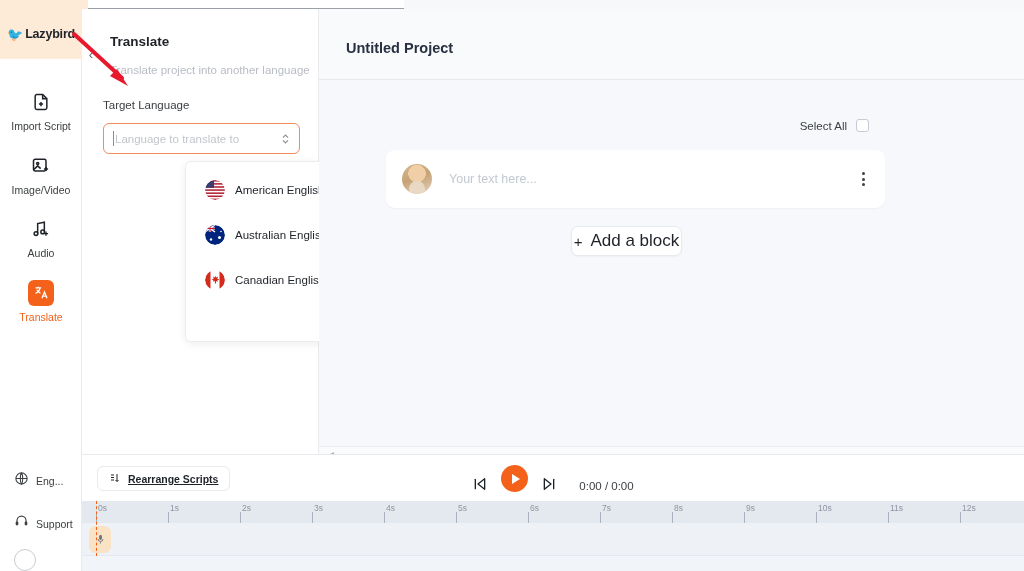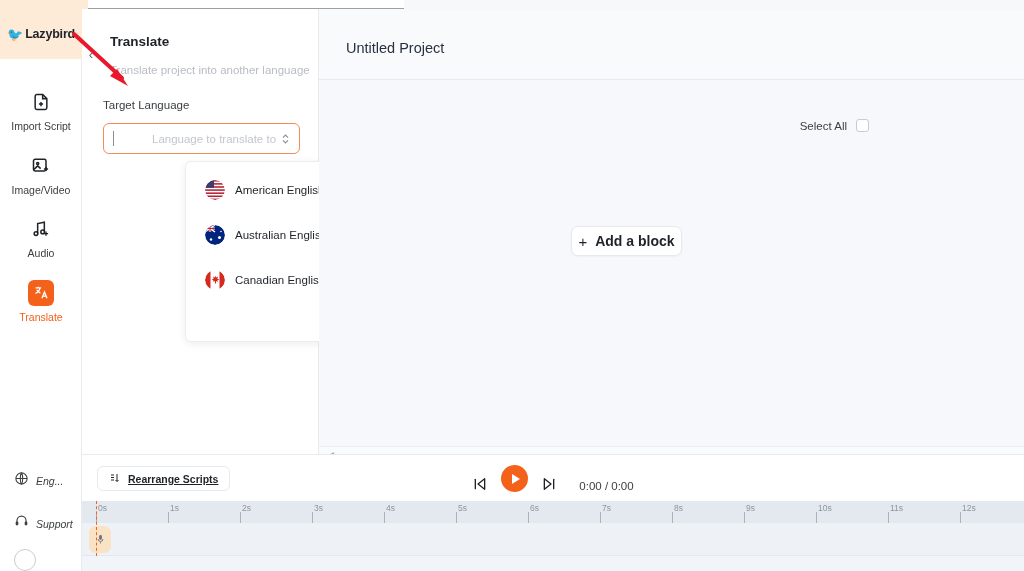--- a/index.html
+++ b/index.html
@@ -47,21 +47,21 @@
   .rail-icon svg { display: block; }
   .rail-label { font-size: 10.5px; color: #3c4043; text-align: center; line-height: 1.1; }
   .rail-item.active .rail-label { color: #f4611a; }
   .rail-icon-box-active {
     width: 26px; height: 26px; border-radius: 6px; background: #f4611a;
     display: flex; align-items: center; justify-content: center; color: #fff;
   }
 
   .rail-bottom { position: absolute; left: 0; bottom: 0; width: 82px; }
   .rail-bottom-item {
-    display: flex; align-items: center; gap: 7px; padding: 12px 0 12px 14px; cursor: pointer; font-style: italic;
+    display: flex; align-items: center; gap: 7px; padding: 12px 0 12px 14px; cursor: pointer;
   }
   .rail-bottom-label { font-size: 10.5px; color: #3c4043; }
   .rail-avatar-cut {
     width: 22px; height: 22px; border-radius: 50%;
     border: 1.5px solid #c9ccd1; margin: 4px 0 0 14px;
   }
 
   
   .panel {
     position: absolute; top: 9px; left: 82px; width: 237px; height: 562px;
@@ -75,21 +75,21 @@
   .panel-title { position: absolute; top: 25px; left: 28px; font-size: 13.5px; font-weight: bold; color: #1f2328; }
   .panel-sub { position: absolute; top: 55px; left: 28px; font-size: 11.5px; color: #b8bcc4; white-space: nowrap; }
   .field-label { position: absolute; top: 90px; left: 21px; font-size: 11.5px; color: #3c4043; }
 
   .lang-select {
     position: absolute; top: 114px; left: 21px; width: 197px; height: 31px;
     border: 1.4px solid #f08c5e; border-radius: 6px; background: #fff;
     display: flex; align-items: center; padding: 0 9px; cursor: text;
   }
   .lang-caret { width: 1px; height: 15px; background: #8b8f95; margin-right: 1px; }
-  .lang-placeholder { font-size: 11.5px; color: #c2c6cc; flex: 1; padding-left: 37px; }
+  .lang-placeholder { font-size: 11.5px; color: #c2c6cc; flex: 1; }
   .stepper-icon { display: flex; flex-direction: column; gap: 1px; color: #8b8f95; }
 
   .lang-menu {
     position: absolute; top: 152px; left: 103px; width: 195px; height: 181px;
     background: #fff; border: 1px solid #ededed; border-radius: 6px;
     box-shadow: 0 2px 8px rgba(0,0,0,0.07);
   }
   .lang-item {
     height: 45px; display: flex; align-items: center; gap: 10px; padding: 0 19px; cursor: pointer;
   }
@@ -103,21 +103,21 @@
 
   
   .main {
     position: absolute; top: 9px; left: 319px; width: 705px; height: 562px;
     background: #f6f8fb;
   }
   .main-header {
     position: absolute; top: 0; left: 0; width: 705px; height: 71px;
     background: #f8fafc; border-bottom: 1px solid #e6e9ee;
   }
-  .project-title { position: absolute; top: 31px; left: 27px; font-size: 14.5px; font-weight: normal; color: #283042; }
+  .project-title { position: absolute; top: 31px; left: 27px; font-size: 14.5px; font-weight: bold; color: #283042; }
 
   .select-all-row {
     position: absolute; top: 110px; right: 155px; display: flex; align-items: center; gap: 9px;
   }
   .select-all-label { font-size: 11.5px; color: #3c4043; }
   .select-all-box {
     width: 13px; height: 13px; border: 1.3px solid #c7ccd4; border-radius: 3px; background: #fff; cursor: pointer;
   }
 
   .text-block {
@@ -139,21 +139,21 @@
   .kebab { display: flex; flex-direction: column; gap: 2.5px; cursor: pointer; padding: 4px; }
   .kebab i { width: 3px; height: 3px; border-radius: 50%; background: #3c4043; display: block; }
 
   .add-block-btn {
     position: absolute; top: 217px; left: 252px; width: 111px; height: 30px;
     background: #fff; border: 1px solid #e6e9ee; border-radius: 7px;
     display: flex; align-items: center; justify-content: center; gap: 8px; cursor: pointer;
     box-shadow: 0 1px 2px rgba(16,24,40,0.04);
   }
   .add-plus { font-size: 15px; color: #1f2328; line-height: 1; font-weight: 300; }
-  .add-label { font-size: 14px; font-weight: bold; color: #1f2328; text-align: center; }
+  .add-label { font-size: 17px; font-weight: normal; color: #1f2328; text-align: center; }
 
   .hscroll {
     position: absolute; top: 437px; left: 0; width: 705px; height: 17px;
     background: #fafbfc; border-top: 1px solid #eceef1;
     display: flex; align-items: center;
   }
   .hscroll-arrow { font-size: 9px; color: #9aa0a6; margin-left: 8px; }
 
   
   .transport {
@@ -390,20 +390,29 @@
   <div class="main">
 
     <div class="main-header"></div>
     <div class="project-title">Untitled Project</div>
 
     <div class="select-all-row">
       <span class="select-all-label">Select All</span>
       <span class="select-all-box"></span>
     </div>
 
+    <div class="text-block">
+      <span class="block-avatar"></span>
+      <span class="block-placeholder">Your text here...</span>
+      <span class="kebab">
+          <i></i>
+          <i></i>
+          <i></i>
+        </span>
+    </div>
 
     <div class="add-block-btn">
       <span class="add-plus">+</span>
       <span class="add-label">Add a block</span>
     </div>
 
     <div class="hscroll">
       <span class="hscroll-arrow">◀</span>
     </div>
   </div>

